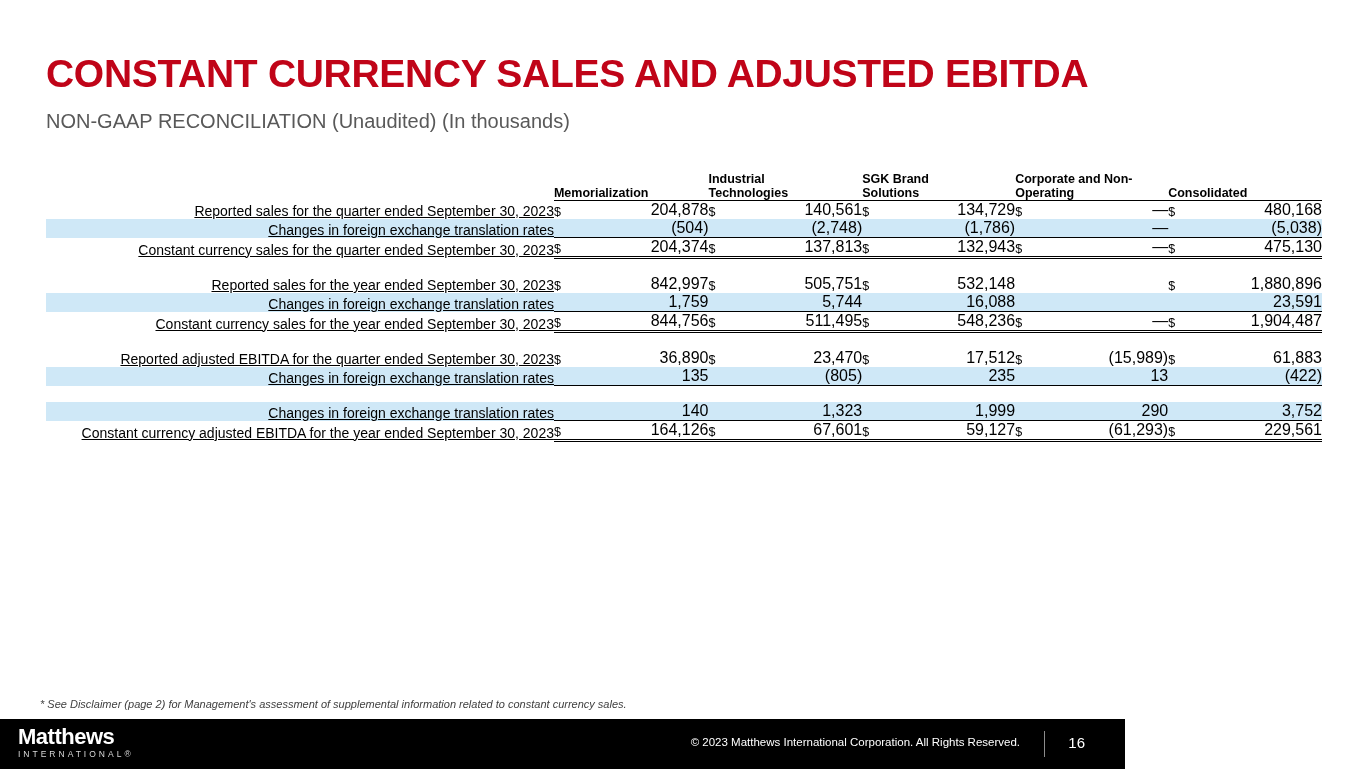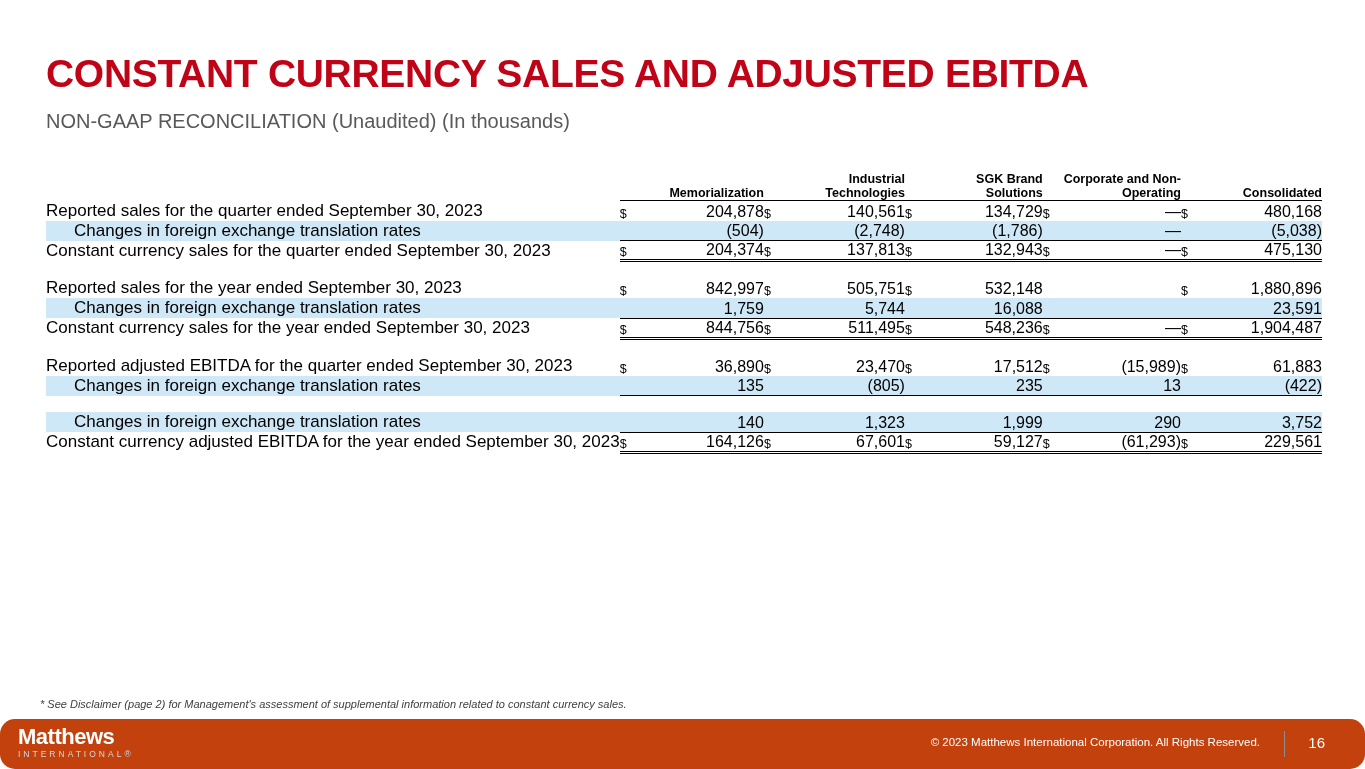--- a/index.html
+++ b/index.html
@@ -54,35 +54,36 @@
     width: 1276px;
     border-collapse: collapse;
     font-size: 12.5px;
     color: #000000;
   }
   table.fin td, table.fin th {
     padding: 0;
     vertical-align: bottom;
   }
   .col-head {
-    text-align: right;
+    text-align: left;
     font-weight: bold;
     font-size: 12.5px;
     line-height: 14px;
     padding-bottom: 3px;
     border-bottom: 1.5px solid #000;
   }
   .head-spacer {
     border: none;
   }
   .row-label {
-    text-align: left;
+    text-align: right;
     white-space: nowrap;
     padding: 3px 0 3px 6px;
-    font-size: 17px;
+    font-size: 14px;
+    text-decoration: underline;
   }
   .row-label.indent {
     padding-left: 28px;
   }
   .cur {
     width: 16px;
     text-align: left;
     padding: 3px 0 3px 4px;
     font-size: 12.5px;
   }
@@ -111,25 +112,24 @@
     top: 698px;
     font-size: 11px;
     font-style: italic;
     color: #404040;
     white-space: nowrap;
   }
   .footer {
     position: absolute;
     left: 0;
     bottom: 0;
-    width: 1365px;
+    width: 1125px;
     height: 50px;
-    background: #c2410c;
+    background: #000000;
     color: #ffffff;
-    border-radius: 15px;
   }
   .logo {
     position: absolute;
     left: 18px;
     top: 7px;
     color: #ffffff;
   }
   .logo .brand {
     font-size: 22px;
     font-weight: bold;

